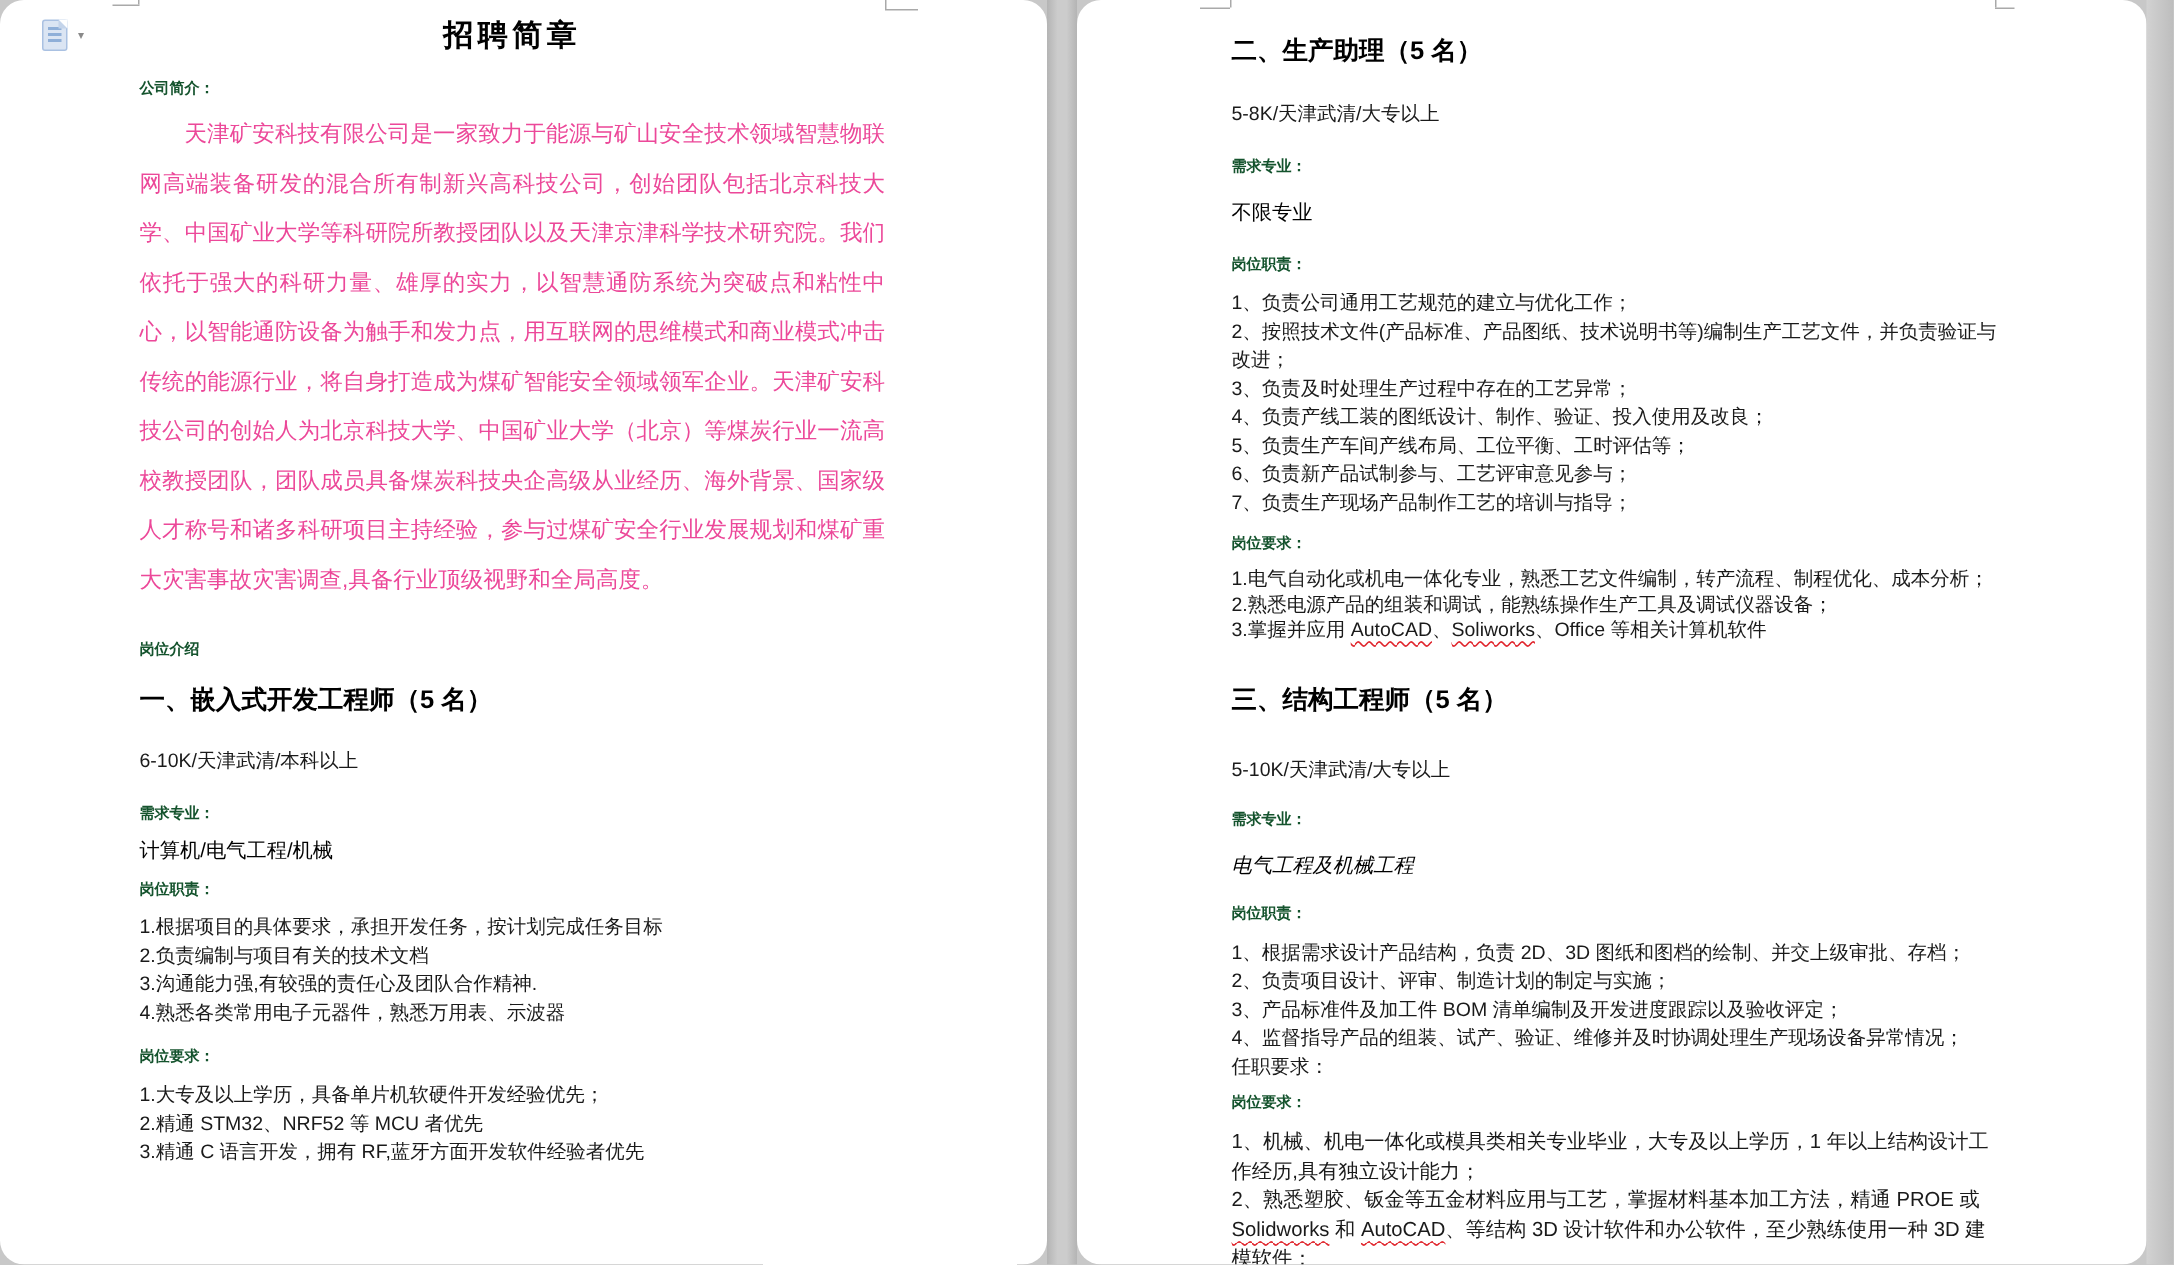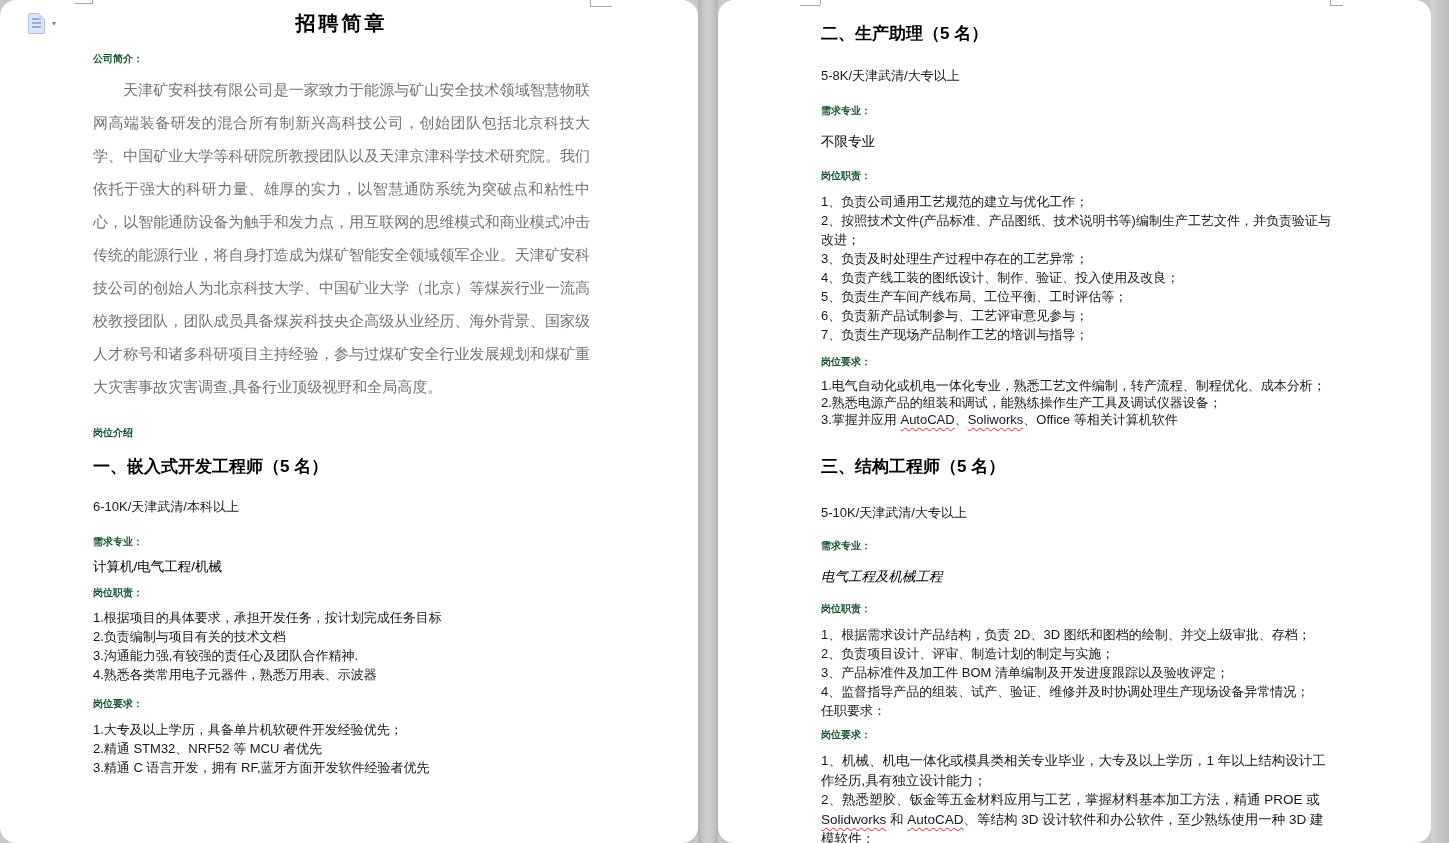--- a/index.html
+++ b/index.html
@@ -8,21 +8,21 @@
   .canvas { position:relative; width:1449px; height:843px; display:flex; flex-direction:row; }
   .page { background:#ffffff; height:843px; overflow:hidden;border-radius:16px; }
   .page1 { width:698px; }
   .page2 { width:713px; }
   .gap { width:20px; height:843px; background:linear-gradient(to right,#b4b4b4,#cccccc 35%,#cccccc 65%,#b4b4b4); }
   .rightedge { width:18px; height:843px; background:linear-gradient(to right,#d2d2d2,#bdbdbd); }
   .content1 { padding:0 108px 0 93px; }
   .content2 { padding:0 100px 0 103px; }
   h1.doctitle { text-align:center; font-size:20px; font-weight:bold; color:#000; letter-spacing:3px; margin-top:10px; }
   .label { font-size:10px; font-weight:bold; color:#14532d; }
-  .intro { margin-top:7px; font-size:15px; line-height:33px; color:#737373; text-indent:2em; text-align:justify; }
+  .intro { margin-top:7px; font-size:15px; line-height:33px; color:#ec4899; text-indent:2em; text-align:justify; }
   .jobhead { font-size:17px; font-weight:bold; color:#000; }
   .salary { font-size:13px; color:#1a1a1a; }
   .plain { font-size:13.5px; color:#000000; }
   .list { list-style:none; }
   .list li { font-size:13px; line-height:19px; color:#1a1a1a; }
   .list.tight li { line-height:17px; }
   .list.loose li { font-size:13.5px; line-height:19.5px; }
   .sq { text-decoration-line:underline; text-decoration-style:wavy; text-decoration-color:#e0262d; text-decoration-thickness:1px; text-underline-offset:3px; }
   
   .float-btn { position:absolute; left:28px; top:13px; display:flex; align-items:center; z-index:5; }

